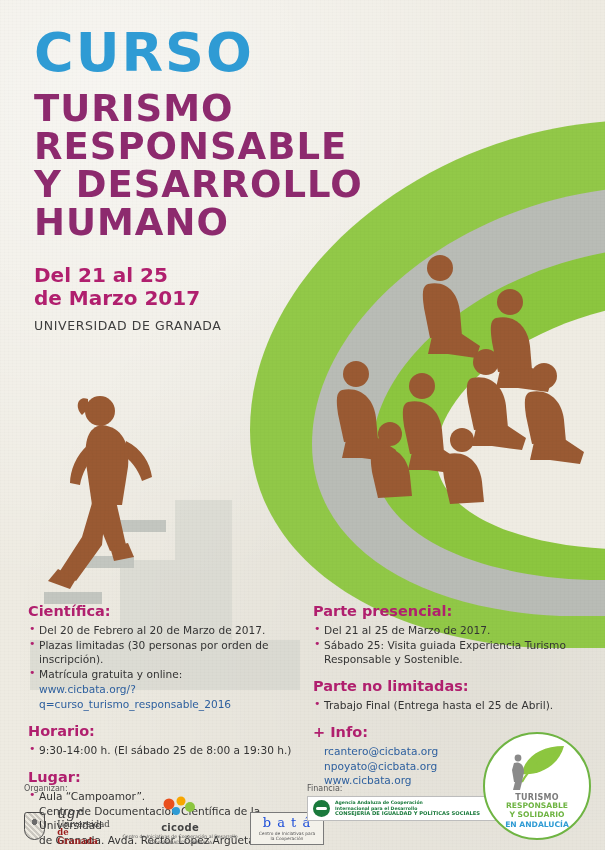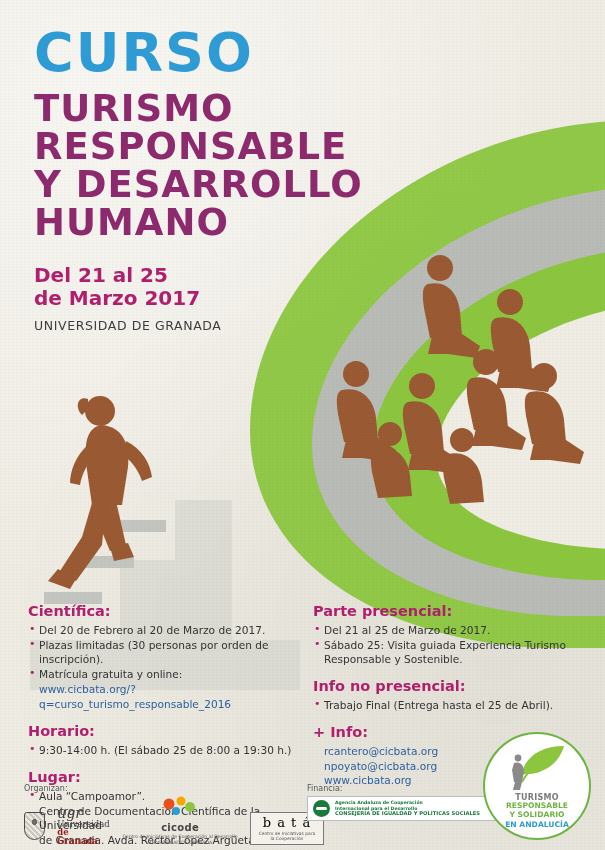--- a/index.html
+++ b/index.html
@@ -117,21 +117,21 @@
   .cicode-wrap { text-align: center; }
   .cicode-name { font-family: "DejaVu Sans", sans-serif; font-weight: bold; font-size: 10px; color: #444; letter-spacing: .3px; text-align: center; }
   .cicode-sub { font-size: 4.6px; color: #555; line-height: 1.25; margin-top: 1px; }
 
   .bata-box {
     border: 1.1px solid #7a7a7a;
     padding: 2px 6px 3px;
     text-align: center;
     background: #f3f1ea;
   }
-  .bata-name { font-family: "DejaVu Serif", serif; font-size: 13px; color: #000000; letter-spacing: 1px; }
+  .bata-name { font-family: "DejaVu Serif", serif; font-size: 13px; color: #1d4ed8; letter-spacing: 1px; }
   .bata-sub { font-size: 4.4px; color: #555; margin-top: 1px; }
 
   .junta-box {
     background: #fff;
     border: 1px solid #bdbdbd;
     padding: 3px 5px;
     display: flex; align-items: center; gap: 5px;
     width: 196px;
   }
   .junta-mark { width: 17px; height: 17px; border-radius: 50%; background: #1a7a3c; position: relative; flex: none; }
@@ -293,21 +293,21 @@
     </div>
 
     <div class="col right">
 
       <div class="sec-head">Parte presencial:</div>
       <ul class="bullets">
         <li>Del 21 al 25 de Marzo de 2017.</li>
         <li>Sábado 25: Visita guiada Experiencia Turismo Responsable y Sostenible.</li>
       </ul>
 
-      <div class="sec-head sp">Info no presencial:</div>
+      <div class="sec-head sp">Parte no limitadas:</div>
       <ul class="bullets">
         <li>Trabajo Final (Entrega hasta el 25 de Abril).</li>
       </ul>
 
       <div class="sec-head sp">+ Info:</div>
       <div class="plain link">rcantero@cicbata.org</div>
       <div class="plain link">npoyato@cicbata.org</div>
       <div class="plain link">www.cicbata.org</div>
     </div>
   </div>

